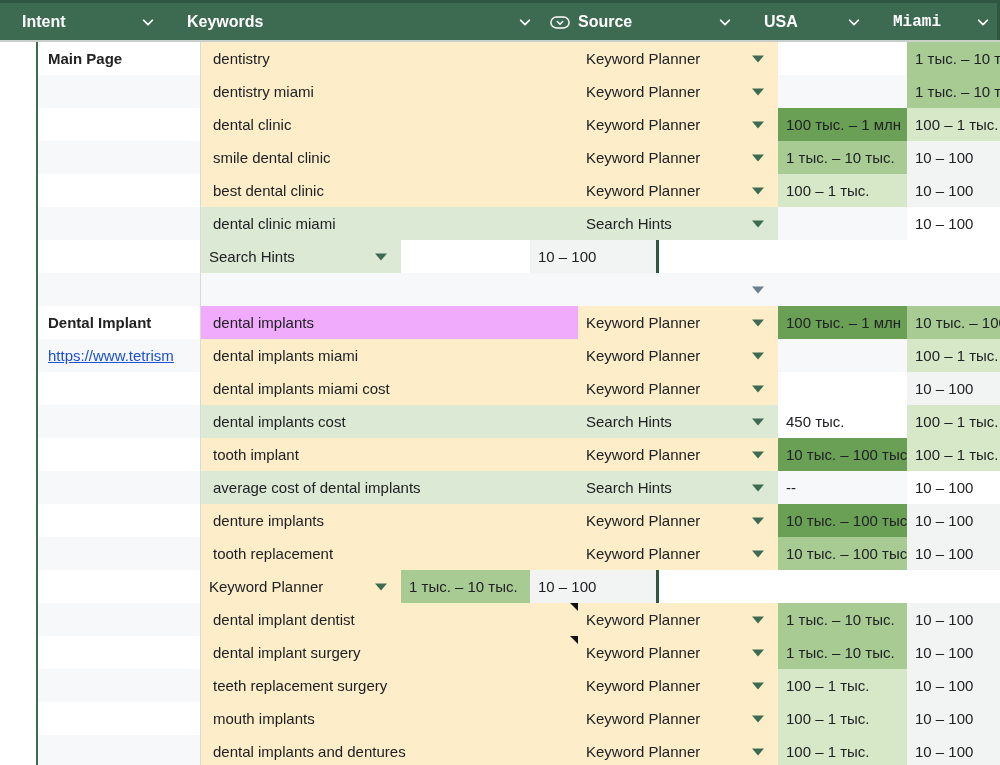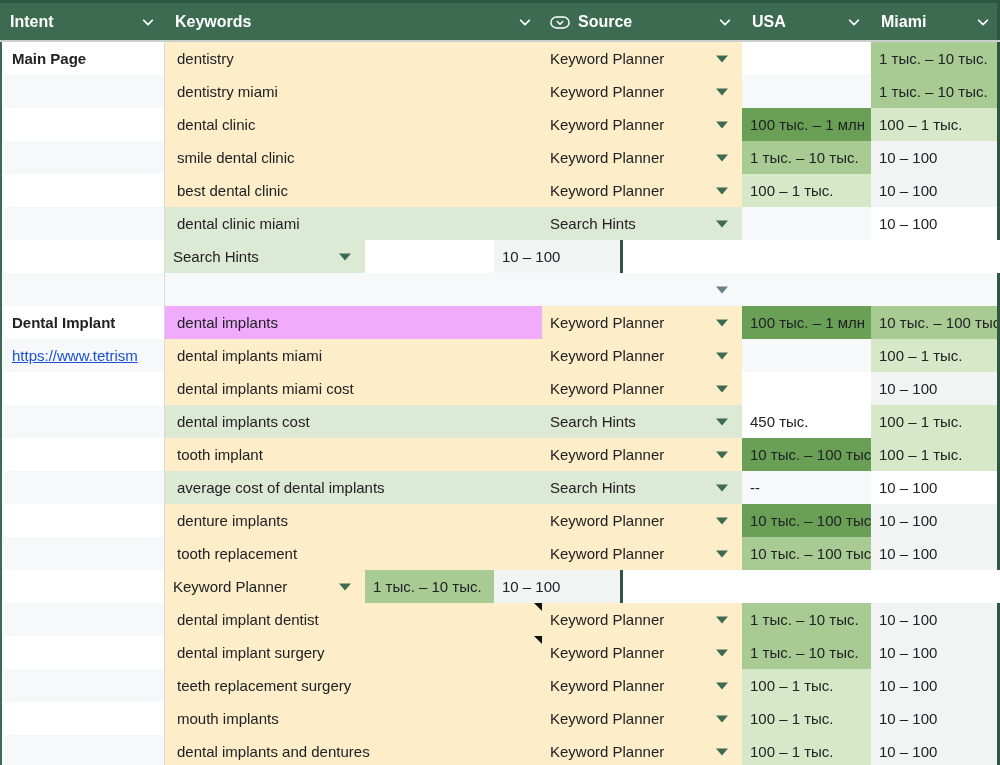--- a/index.html
+++ b/index.html
@@ -23,38 +23,38 @@
   .hdr::after{
     content:""; position:absolute; right:0; top:0; bottom:0; width:3px; background:#2f5640;
   }
   .hcell {
     height:100%;
     display:flex; align-items:center;
     color:#ffffff;
     font-size:16px;
     font-weight:bold;
     position:relative;
-    padding-left:10px;
+    padding-left:22px;
     flex:0 0 auto;
   }
   .hcell .lbl { white-space:nowrap; }
   .hcell .chev {
     position:absolute; right:10px; top:50%; transform:translateY(-50%);
     width:14px; height:14px;
   }
   .hcell.intent  { width:165px; }
   .hcell.keywords{ width:377px; }
   .hcell.source  { width:200px; padding-left:8px; }
   .hcell.usa     { width:129px; }
-  .hcell.miami   { width:129px; }
+  .hcell.miami   { width:129px;font-family:Liberation Mono, monospace; }
   .filt-ico{ display:inline-block; width:20px; height:13px; margin-right:8px; position:relative; flex:0 0 auto;}
 
   
   .body { position:absolute; left:0; top:42px; width:1000px; height:723px; }
-  .row  { display:flex; height:33px; width:912px; position:relative; }
+  .row  { display:flex; height:33px; width:912px; position:relative;padding-left:36px; }
 
   .c-intent {
     width:165px; flex:0 0 165px; height:100%;
     border-right:1px solid #d6dbd8;
     border-left:2px solid #3d6b52;
     display:flex; align-items:center; padding-left:10px;
     font-size:15px; color:#222; overflow:hidden; white-space:nowrap;
   }
   .c-kw {
     width:377px; flex:0 0 377px; height:100%;

